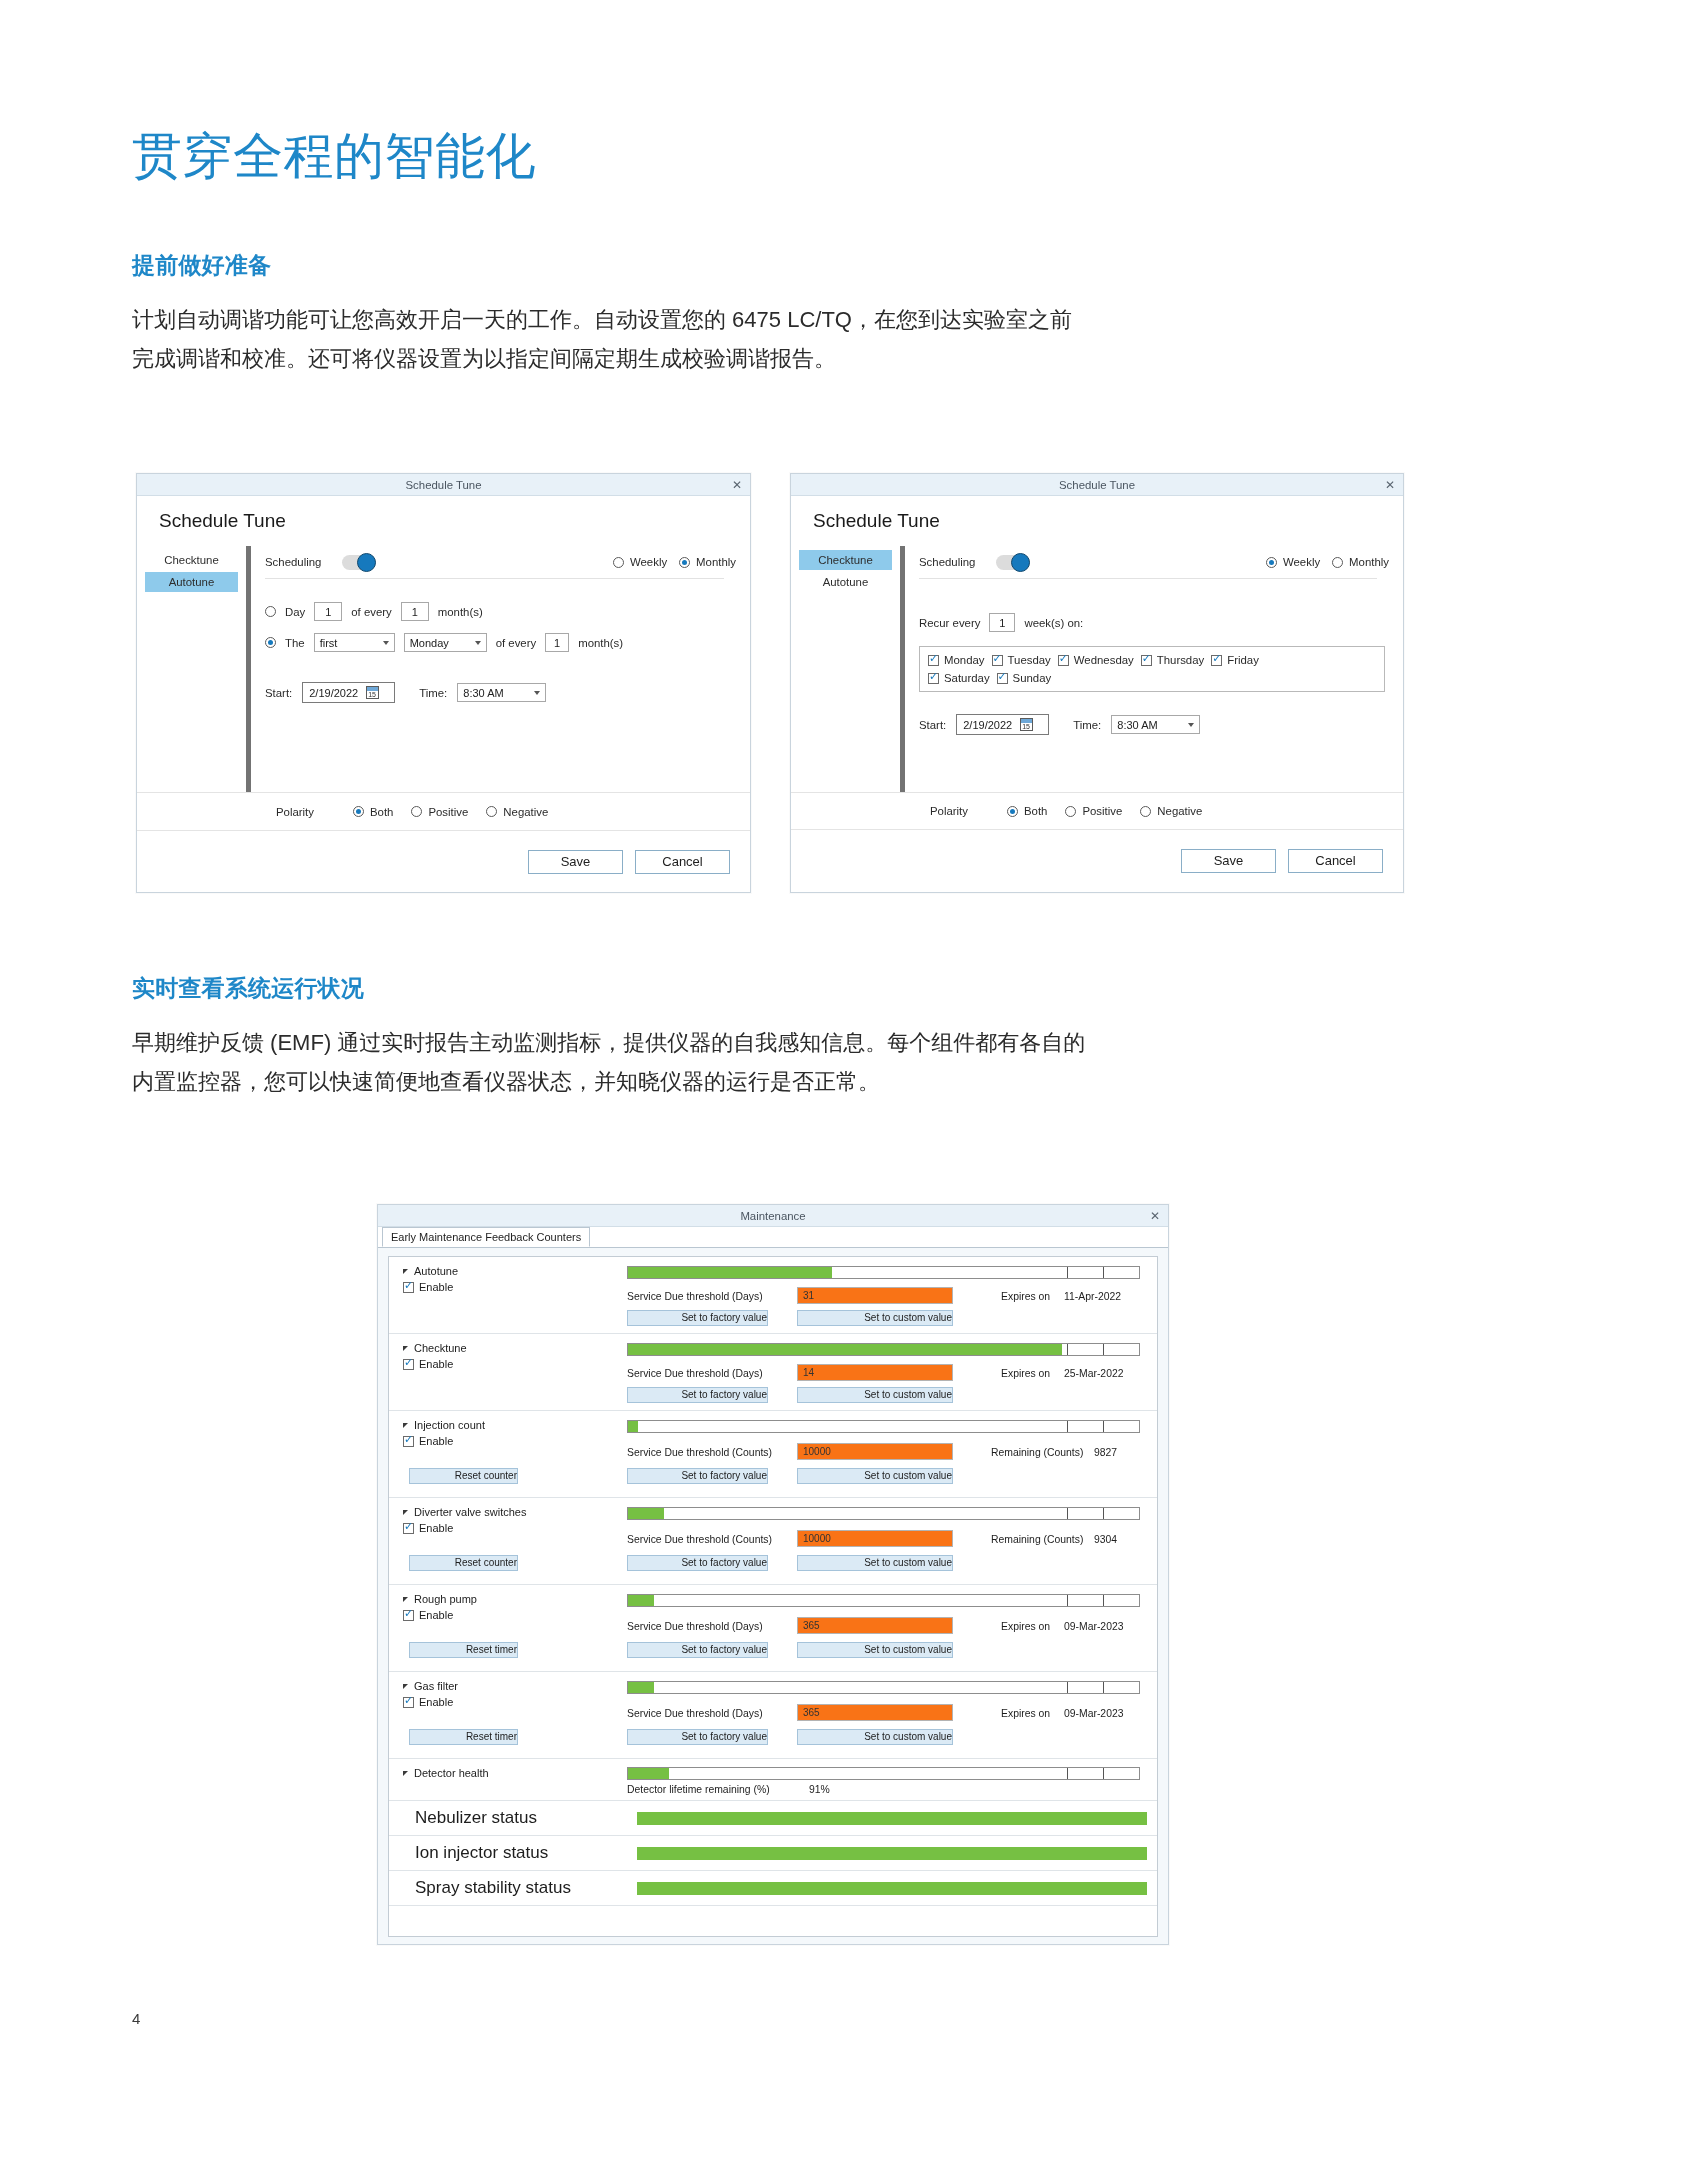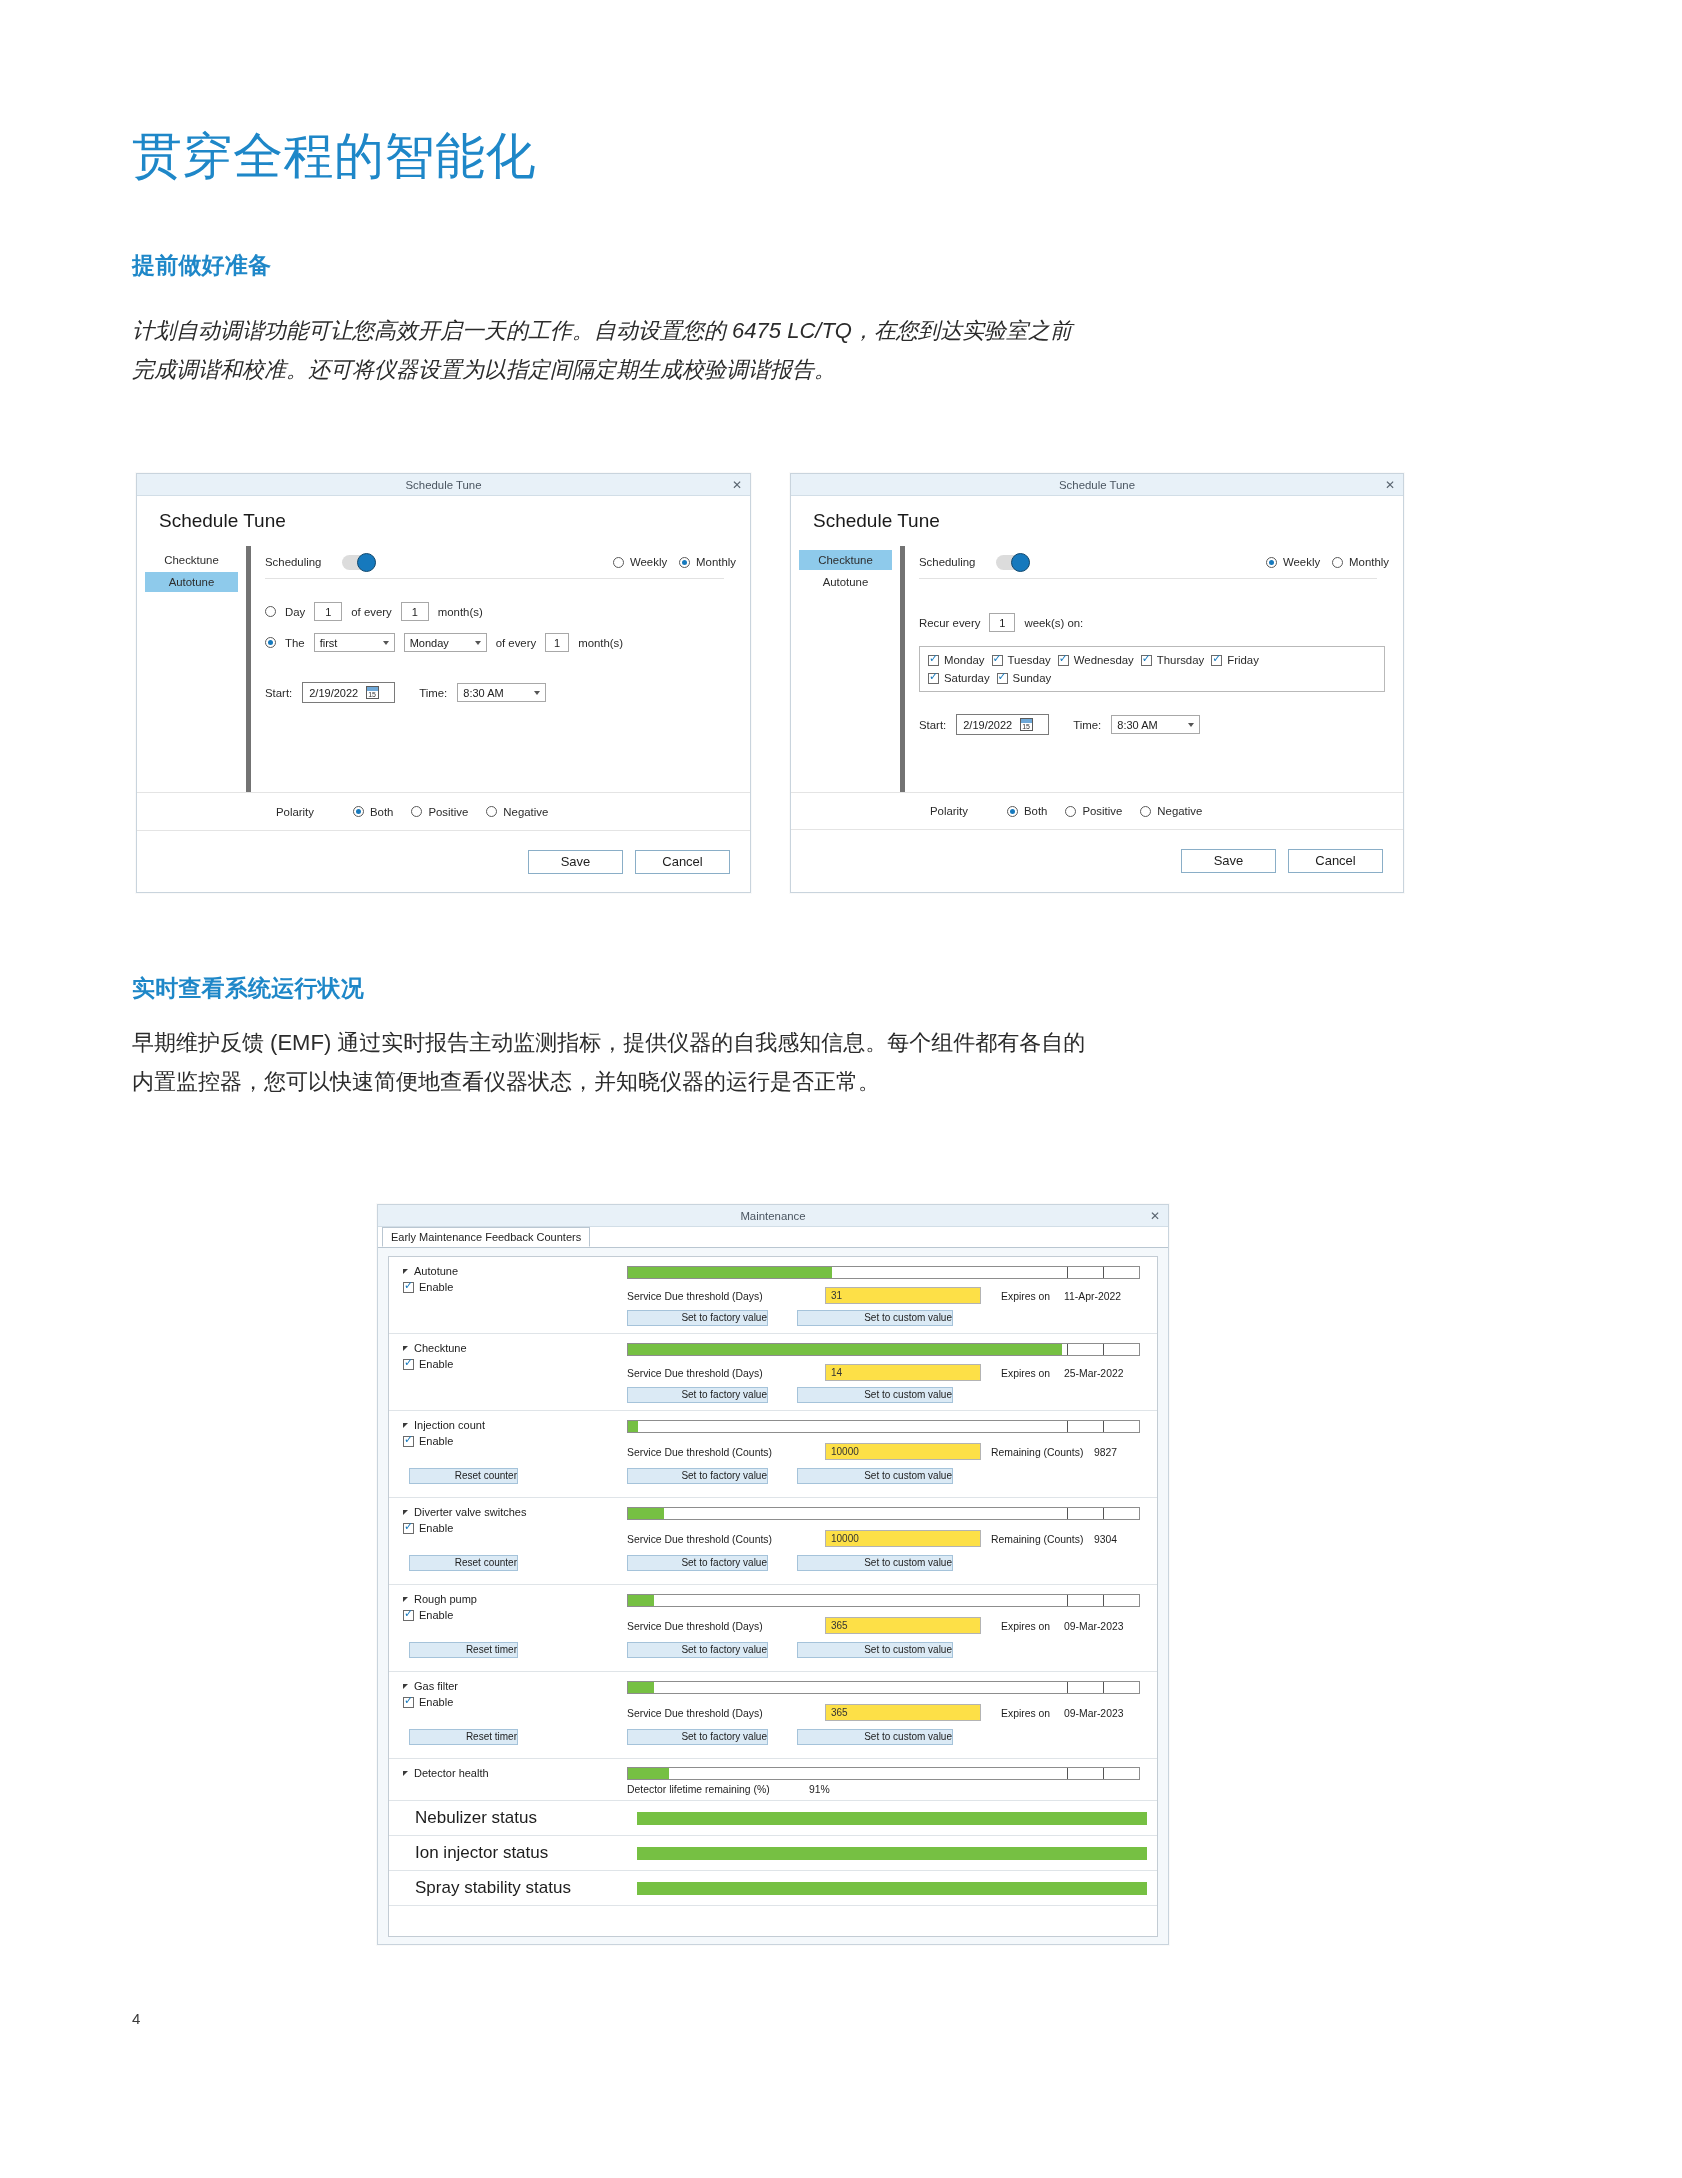--- a/index.html
+++ b/index.html
@@ -20,21 +20,21 @@
   }
   .h2 {
     font-size:23px; font-weight:700; color:#1e87c8; letter-spacing:0.2px;
   }
   .h2-a { position:absolute; left:132px; top:250px; }
   .h2-b { position:absolute; left:132px; top:973px; }
   .body-copy {
     position:absolute; left:132px; width:955px;
     font-size:22px; line-height:1.78; color:#2b2b2b; font-weight:400;
   }
-  .copy-a { top:311px;font-style:italic; }
+  .copy-a { top:300px; }
   .copy-b { top:1023px; }
   .pagenum {
     position:absolute; left:132px; top:2010px;
     font-size:15px; color:#3a3a3a;
   }
 
   
   .dlg {
     position:absolute;
     background:#ffffff;
@@ -141,21 +141,21 @@
   .mt-panel { border:1px solid #c3ccd4; margin:8px 10px 10px 10px; background:#fff; }
   .emf-row { border-bottom:1px solid #dfe4e8; padding:8px 10px 9px 14px; position:relative; }
   .emf-row:last-child { border-bottom:none; }
   .emf-name { font-size:11px; color:#1d1d1d; display:flex; align-items:center; gap:6px; }
   .tri { width:0;height:0;border-top:5px solid #3a3a3a;border-right:5px solid transparent; transform:rotate(0deg); flex:none;}
   .emf-enable { display:flex; align-items:center; gap:5px; font-size:11px; color:#1d1d1d; margin-top:4px; }
   .bar-track { border:1px solid #8d8d8d; height:13px; background:#fff; position:relative; }
   .bar-fill { height:100%; background:#76c043; }
   .bar-tick { position:absolute; top:0; bottom:0; width:1px; background:#555; }
   .field-lbl { font-size:10.4px; color:#1d1d1d; }
-  .field-inp { border:1px solid #b3b3b3; background:#fde047; height:17px; font-size:10px; color:#333; padding:1px 5px; line-height:14px;margin-left:28px; }
+  .field-inp { border:1px solid #b3b3b3; background:#f97316; height:17px; font-size:10px; color:#333; padding:1px 5px; line-height:14px; }
   .mini-btn { border:1px solid #a5c3da; background:#dbeaf5; font-size:10px; color:#1d1d1d; height:16px; line-height:14px; text-align:right; }
   .status-row { display:flex; align-items:center; border-bottom:1px solid #dfe4e8; padding:7px 10px 7px 26px; }
   .status-lbl { font-size:17px; color:#1d1d1d; width:222px; }
   .status-bar { flex:1; height:13px; background:#76c043; }
 </style>
 </head>
 <body>
 
 <div class="page">
 

